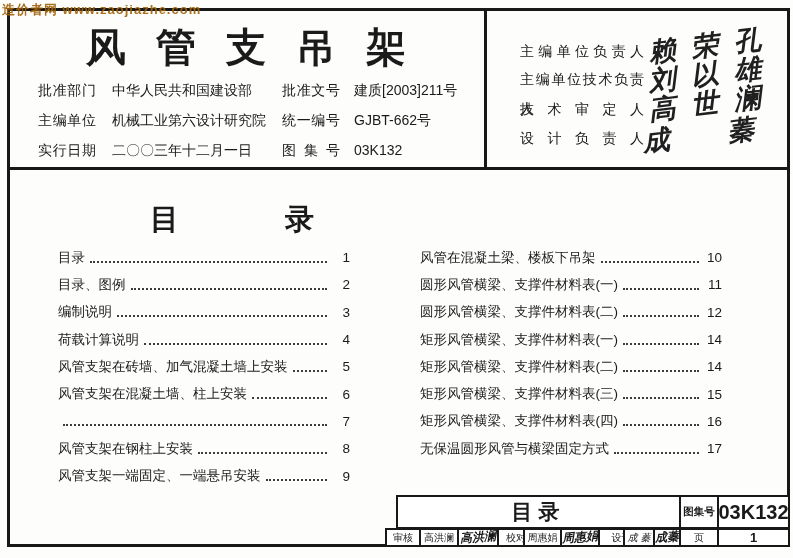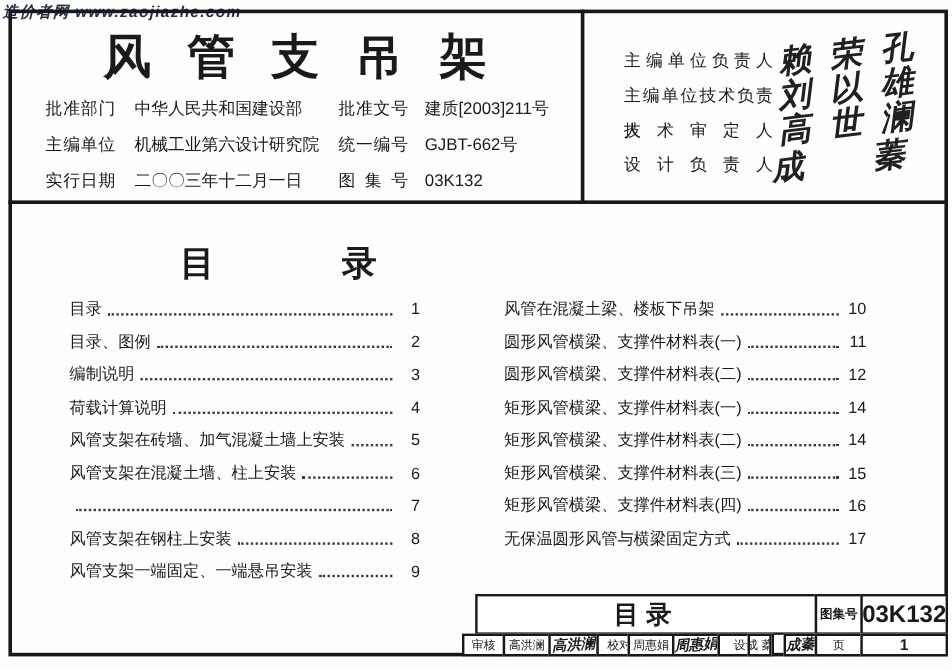--- a/index.html
+++ b/index.html
@@ -8,21 +8,21 @@
     background:#fdfdfc; overflow:hidden;
     font-family:"Liberation Sans", sans-serif;
     color:#1a1a1a;
   }
   .outer-border {
     position:absolute; left:7px; top:8px; width:783px; height:539px;
     border:3px solid #181818; box-sizing:border-box;
   }
   .watermark {
     position:absolute; left:2px; top:1px; font-size:13px; font-weight:bold;
-    color:#0f172a; letter-spacing:1px; white-space:nowrap; opacity:0.9; z-index:5;font-style:italic;
+    color:#a16207; letter-spacing:1px; white-space:nowrap; opacity:0.9; z-index:5;
   }
   .doc-title {
     position:absolute; left:86px; top:20px; font-size:40px; font-weight:bold;
     letter-spacing:30px; white-space:nowrap;
   }
   .info-grid {
     position:absolute; left:38px; top:75px;
     display:grid; grid-template-columns:74px 170px 72px auto;
     font-size:14px; line-height:30px; white-space:nowrap;
   }
@@ -61,21 +61,21 @@
     font-family:"DejaVu Serif", serif; font-style:italic; font-weight:bold; font-size:12px;
     transform:rotate(-4deg); letter-spacing:0px;
   }
   .c-l1 { left:385px; width:36px; }
   .c-n1 { left:419px; width:40px; }
   .c-s1 { left:457px; width:42px; }
   .c-l2 { left:497px; width:38px; }
   .c-n2 { left:523px; width:39px; }
   .c-s2 { left:560px; width:40px; }
   .c-l3 { left:598px; width:47px; }
-  .c-n3 { left:623px; width:20px; }
+  .c-n3 { left:623px; width:32px;font-style:italic; }
   .c-s3 { left:653px; width:28px; }
   .c-pl { left:679px; width:40px; }
   .c-pn { left:717px; width:73px; font-size:13px; font-weight:bold; }
 </style>
 </head>
 <body>
 
 <div class="page">
   <div class="outer-border"></div>
   <div class="watermark">造价者网 www.zaojiazhe.com</div>

